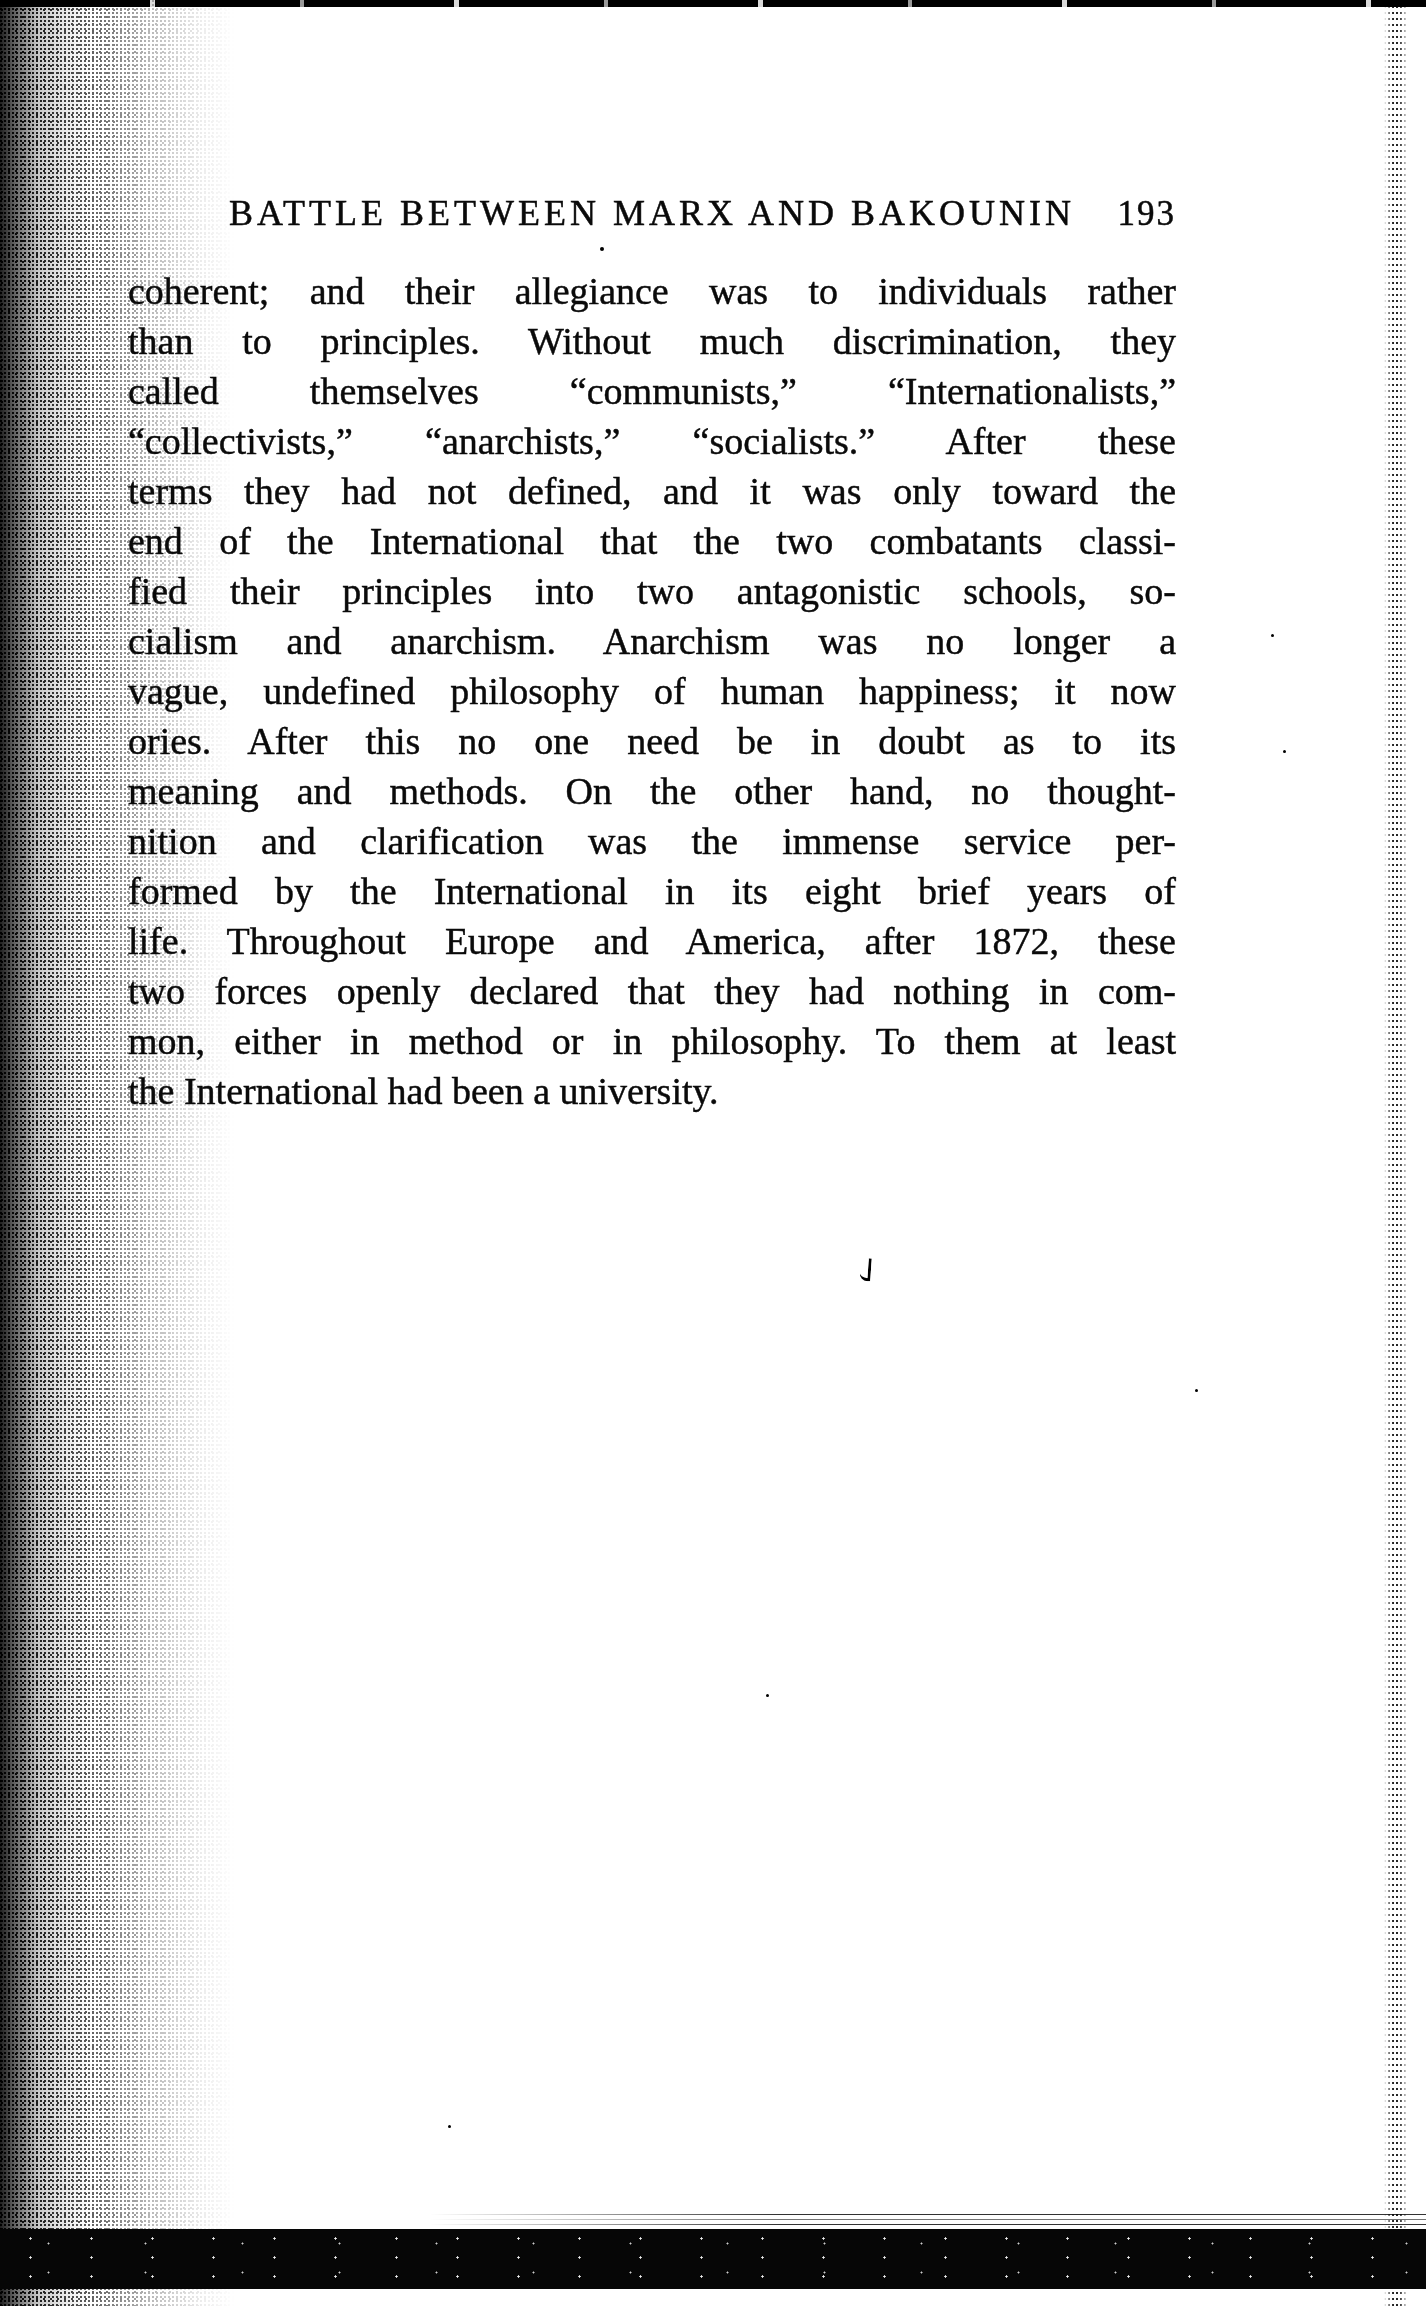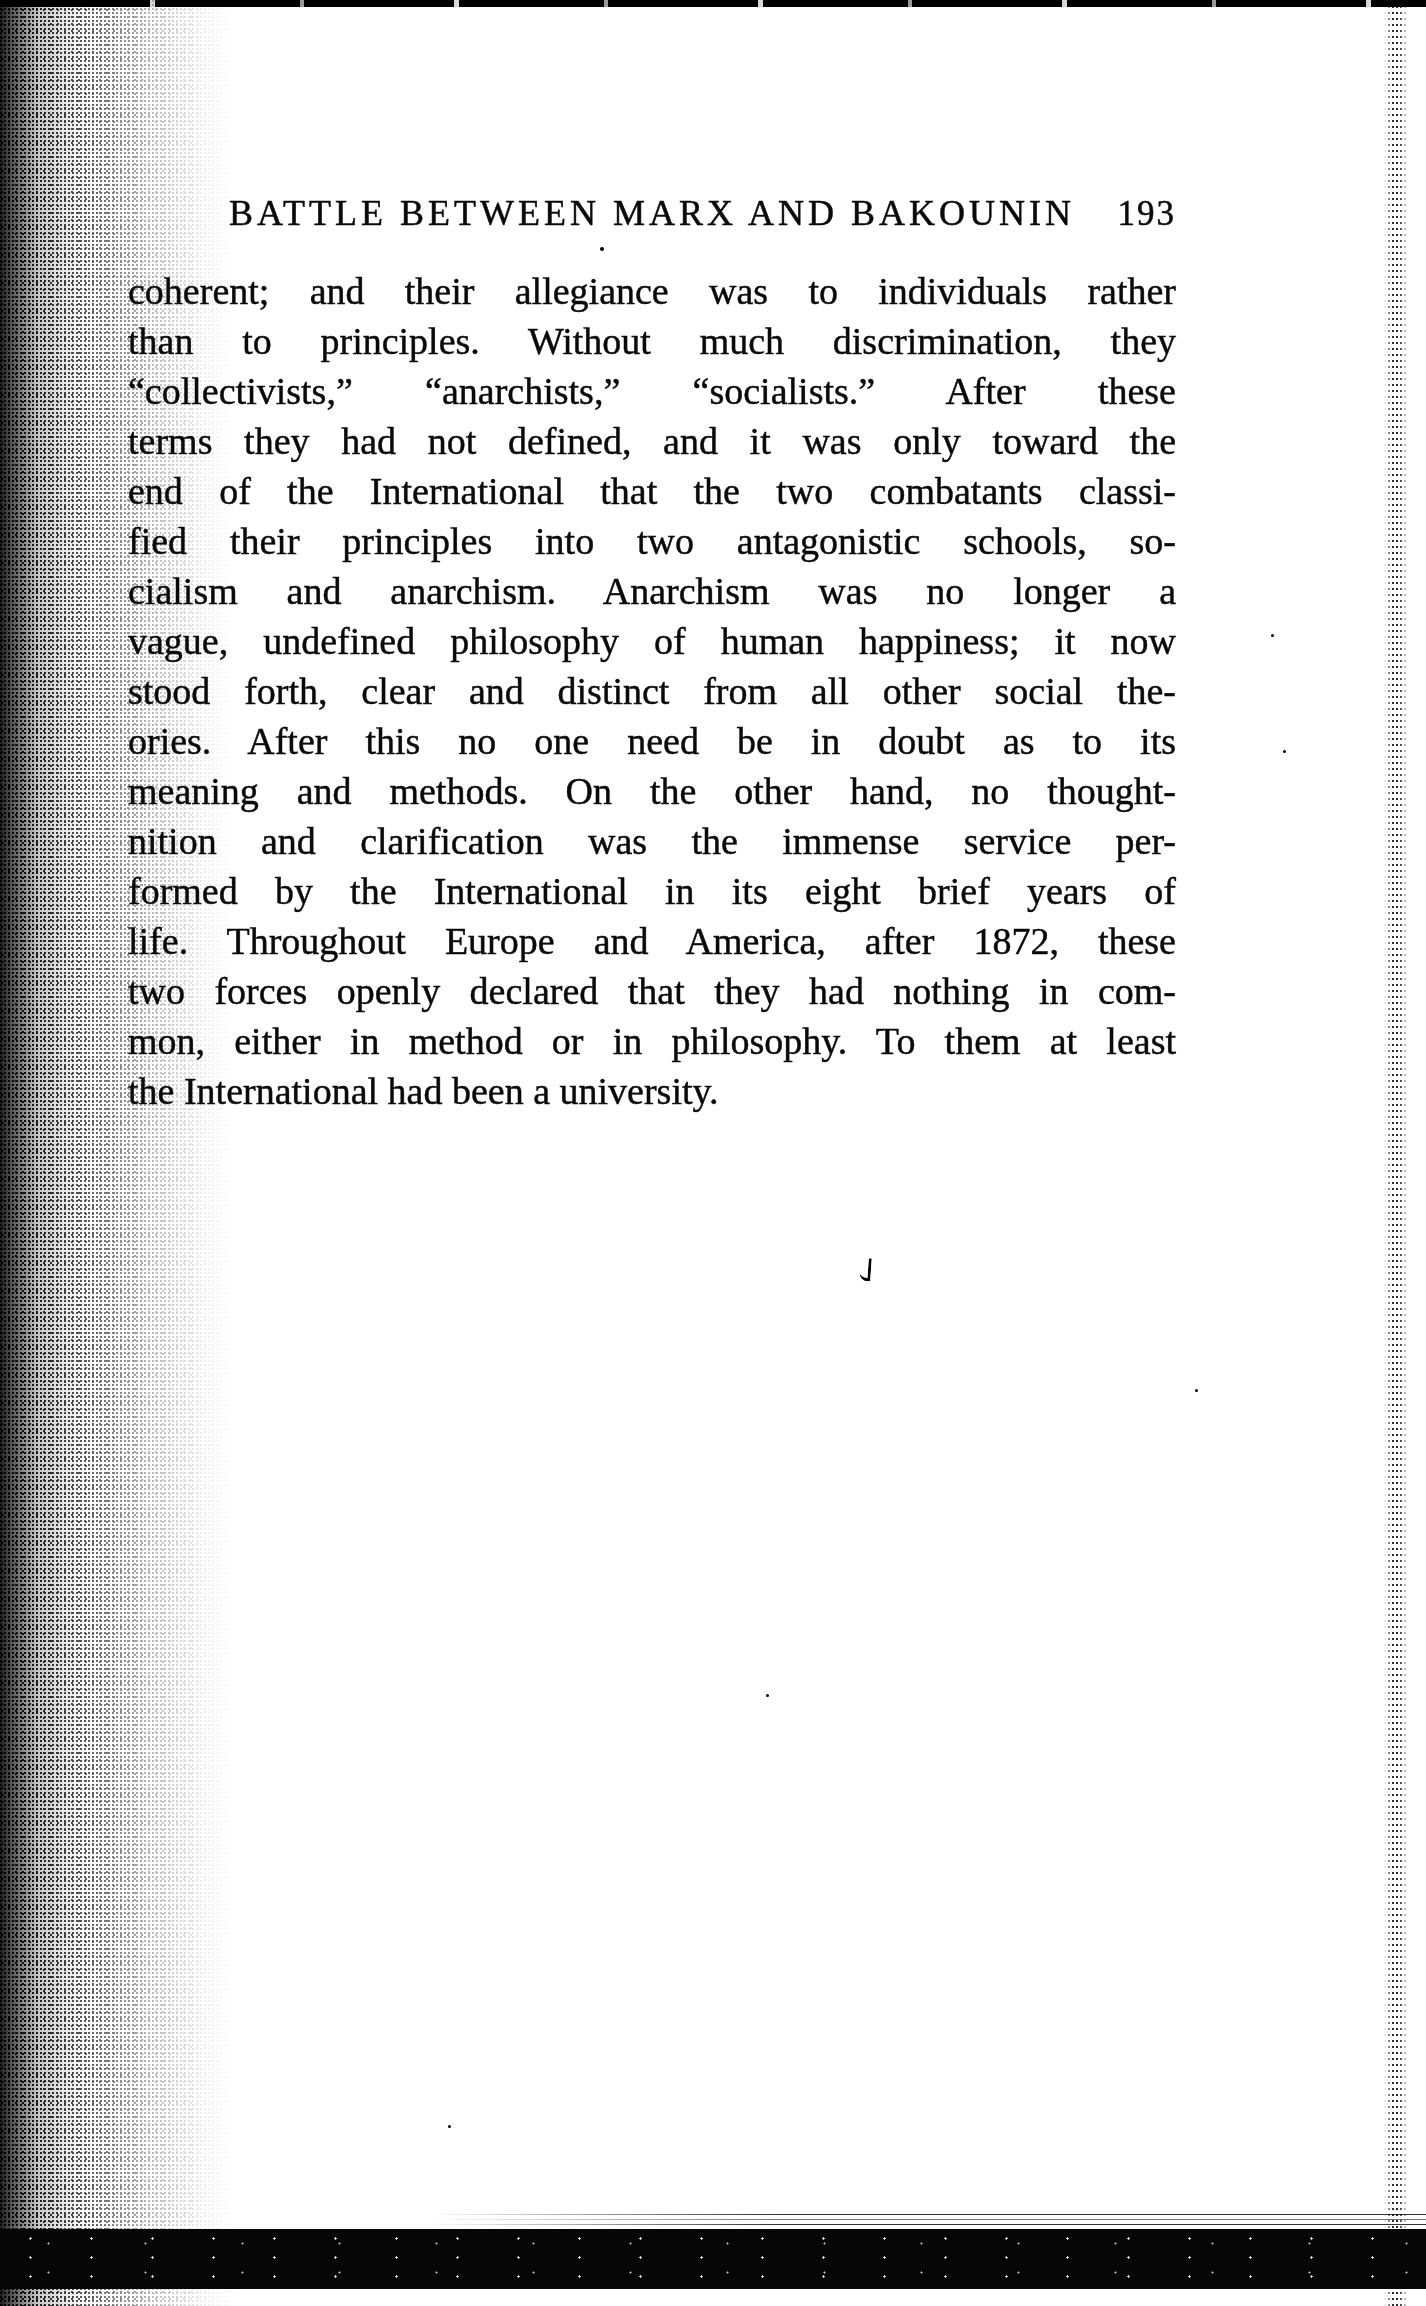--- a/index.html
+++ b/index.html
@@ -110,27 +110,27 @@
   <div class="blot"></div>
 
   <div class="running-header">
     <span>BATTLE BETWEEN MARX AND BAKOUNIN</span>
     <span class="page-number">193</span>
   </div>
 
   <div class="body-text">
       <div class="line">coherent; and their allegiance was to individuals rather</div>
       <div class="line">than to principles. Without much discrimination, they</div>
+      <div class="line">called themselves “communists,” “Internationalists,”</div>
       <div class="line">“collectivists,” “anarchists,” “socialists.” After these</div>
       <div class="line">terms they had not defined, and it was only toward the</div>
       <div class="line">end of the International that the two combatants classi-</div>
       <div class="line">fied their principles into two antagonistic schools, so-</div>
       <div class="line">cialism and anarchism. Anarchism was no longer a</div>
       <div class="line">vague, undefined philosophy of human happiness; it now</div>
-      <div class="line">stood forth, clear and distinct from all other social the-</div>
       <div class="line">ories. After this no one need be in doubt as to its</div>
       <div class="line">meaning and methods. On the other hand, no thought-</div>
       <div class="line">nition and clarification was the immense service per-</div>
       <div class="line">formed by the International in its eight brief years of</div>
       <div class="line">life. Throughout Europe and America, after 1872, these</div>
       <div class="line">two forces openly declared that they had nothing in com-</div>
       <div class="line">mon, either in method or in philosophy. To them at least</div>
       <div class="line">the International had been a university.</div>
     </div>
 

